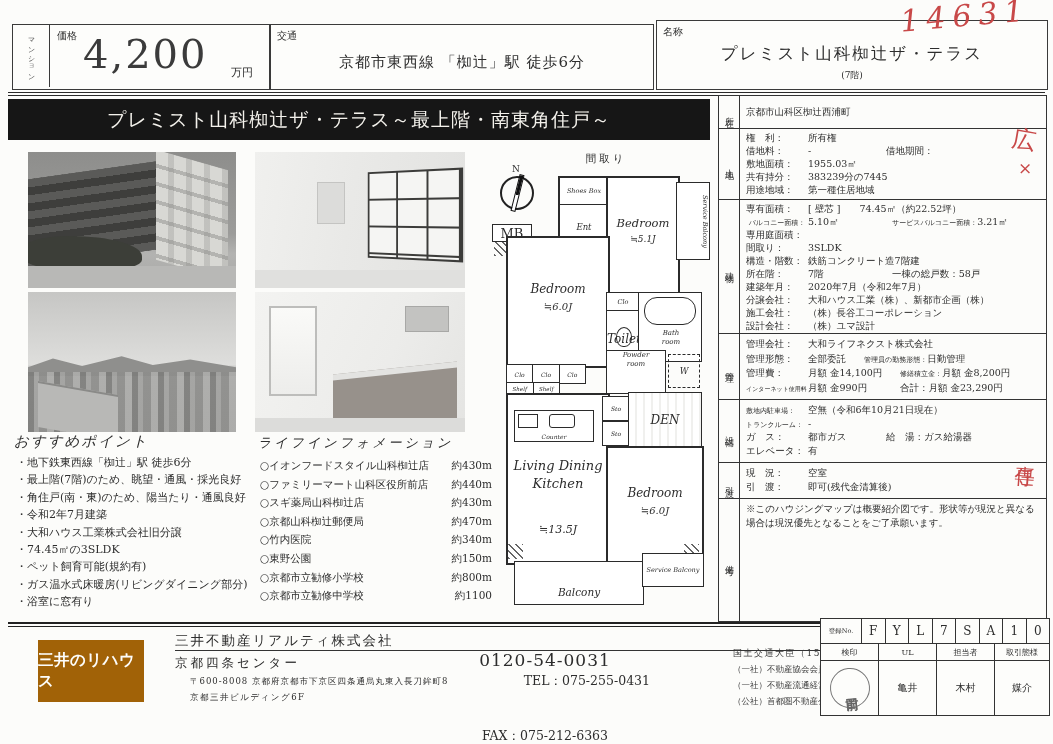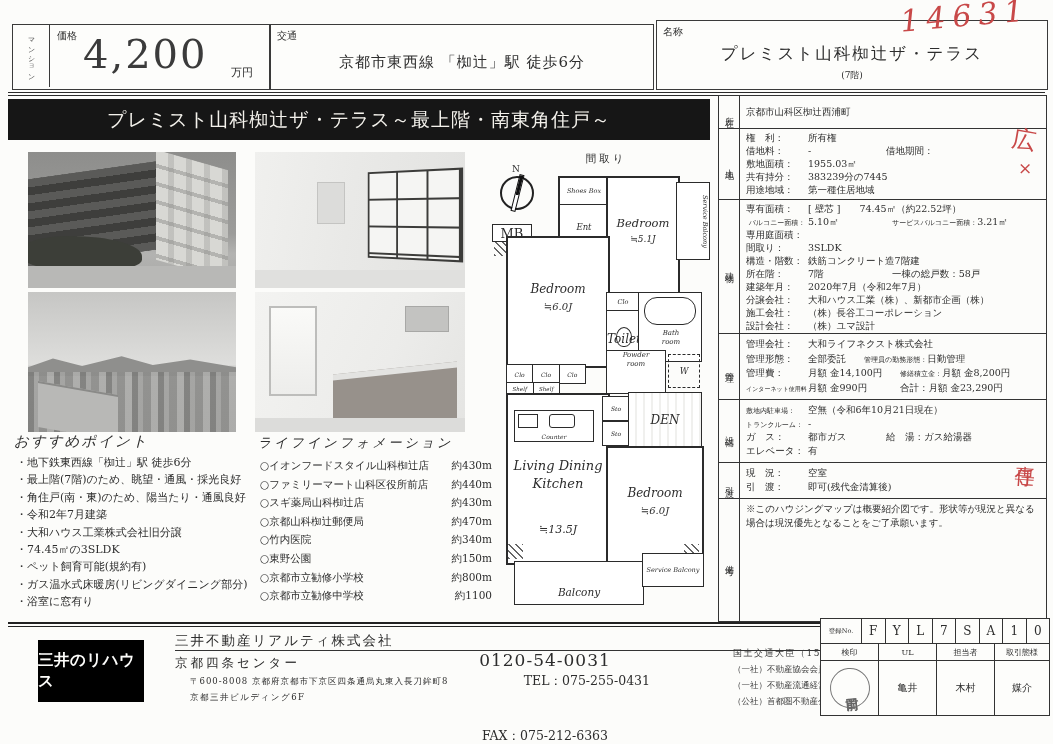--- a/index.html
+++ b/index.html
@@ -411,21 +411,21 @@
     </div>
   </div>
 
   <div class="abs red" style="left:1012px;top:124px;font-size:24px;transform:rotate(10deg);">広</div>
   <div class="abs red" style="left:1018px;top:158px;font-size:17px;">×</div>
   <div class="abs red vtext" style="left:1014px;top:450px;font-size:20px;transform:rotate(4deg);letter-spacing:2px;">専任</div>
 
   <div class="abs" style="left:8px;top:622px;width:1037px;border-top:2px solid #222;"></div>
   <div class="abs" style="left:8px;top:626px;width:1037px;border-top:1px solid #222;"></div>
 
-  <div class="abs" style="left:38px;top:640px;width:106px;height:62px;background:#000000;color:#fdfdfb;display:flex;align-items:center;justify-content:center;font-family:'DejaVu Sans','Liberation Sans',sans-serif;font-weight:bold;font-size:15.5px;letter-spacing:0.5px;">三井のリハウス</div>
+  <div class="abs" style="left:38px;top:640px;width:106px;height:62px;background:#a16207;color:#fdfdfb;display:flex;align-items:center;justify-content:center;font-family:'DejaVu Sans','Liberation Sans',sans-serif;font-weight:bold;font-size:15.5px;letter-spacing:0.5px;">三井のリハウス</div>
 
   <div class="abs" style="left:175px;top:632px;width:300px;">
     <div style="font-size:13.5px;letter-spacing:2px;">三井不動産リアルティ株式会社</div>
   </div>
   <div class="abs" style="left:175px;top:650px;width:645px;border-top:1px solid #333;"></div>
   <div class="abs" style="left:175px;top:655px;font-size:12.5px;letter-spacing:3px;">京都四条センター</div>
   <div class="abs" style="left:190px;top:676px;font-size:8.5px;letter-spacing:1px;">〒600-8008 京都府京都市下京区四条通烏丸東入長刀鉾町8</div>
   <div class="abs" style="left:190px;top:692px;font-size:8.5px;letter-spacing:1.5px;">京都三井ビルディング6F</div>
 
   <div class="abs center" style="left:440px;top:650px;width:210px;font-size:17px;letter-spacing:1px;">0120-54-0031</div>

